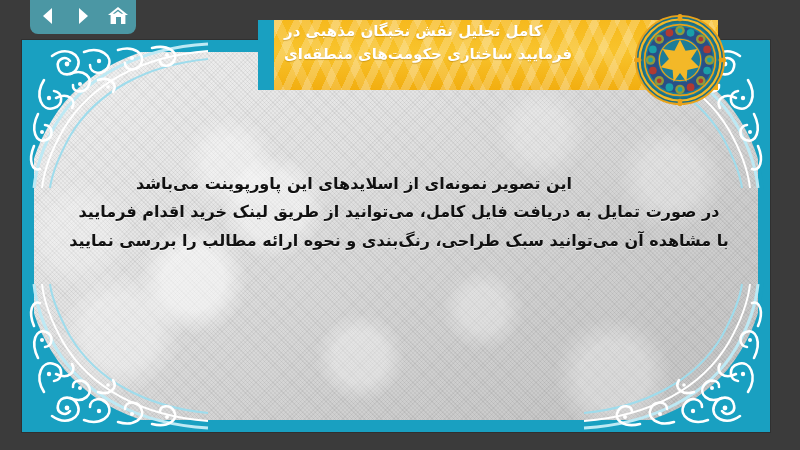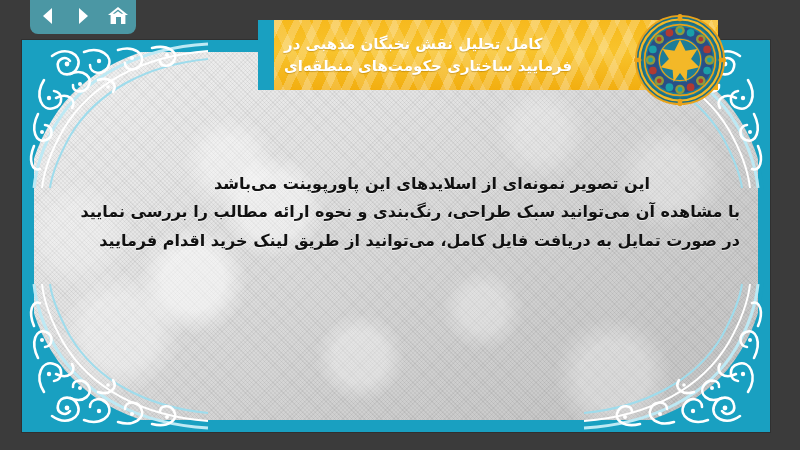--- a/index.html
+++ b/index.html
@@ -60,34 +60,34 @@
   .banner-body{
     position:absolute;left:16px;top:0;right:0;height:100%;
     background:
       repeating-linear-gradient(115deg, rgba(255,255,255,.22) 0 8px, rgba(255,255,255,0) 8px 18px),
       repeating-linear-gradient(65deg, rgba(255,255,255,.16) 0 10px, rgba(255,255,255,0) 10px 26px),
       linear-gradient(180deg,#f6b91d 0%,#f8c32c 45%,#f2ae10 100%);
     overflow:hidden;
   }
   .banner-text{
     position:absolute;inset:0;
-    display:flex;flex-direction:column;align-items:flex-end;justify-content:center;
+    display:flex;flex-direction:column;align-items:flex-end;
     padding:0 66px 0 10px;box-sizing:border-box;
     direction:rtl;text-align:right;color:#ffffff;
     font-size:15px;line-height:1.5;font-weight:600;
     text-shadow:0 1px 1px rgba(160,110,0,.45);
     white-space:nowrap;
   }
   .mandala{position:absolute;right:-8px;top:-6px;width:92px;height:92px;z-index:31;}
   .mandala svg{display:block;}
 
   
   .body-text{
     position:absolute;left:36px;right:30px;top:130px;
-    direction:rtl;text-align:right;color:#111;
+    direction:rtl;text-align:center;color:#111;
     font-size:16px;line-height:1.78;font-weight:600;z-index:20;
     text-shadow:0 1px 0 rgba(255,255,255,.55);
   }
   .body-text .ln{display:block;white-space:nowrap;}
   .body-text .ln1{padding-right:90px;}
 </style>
 </head>
 <body>
 
 <div id="stage">
@@ -238,22 +238,22 @@
           <circle cx="27" cy="58" r="2.2"></circle>
             <circle cx="20" cy="92" r="2"></circle>
           <circle cx="58" cy="44" r="2"></circle>
             <circle cx="86" cy="47" r="1.8"></circle>
         </g>
       </svg>
     </div>
 
     <div class="body-text">
       <span class="ln ln1">این تصویر نمونه‌ای از اسلایدهای این پاورپوینت می‌باشد</span>
+      <span class="ln">در صورت تمایل به دریافت فایل کامل، می‌توانید از طریق لینک خرید اقدام فرمایید</span>
       <span class="ln">با مشاهده آن می‌توانید سبک طراحی، رنگ‌بندی و نحوه ارائه مطالب را بررسی نمایید</span>
-      <span class="ln">در صورت تمایل به دریافت فایل کامل، می‌توانید از طریق لینک خرید اقدام فرمایید</span>
     </div>
   </div>
 
   <div class="title-banner">
     <div class="banner-teal"></div>
     <div class="banner-body">
       <div class="banner-text">
         <span>کامل تحلیل نقش نخبگان مذهبی در</span>
         <span>فرمایید ساختاری حکومت‌های منطقه‌ای</span>
       </div>

